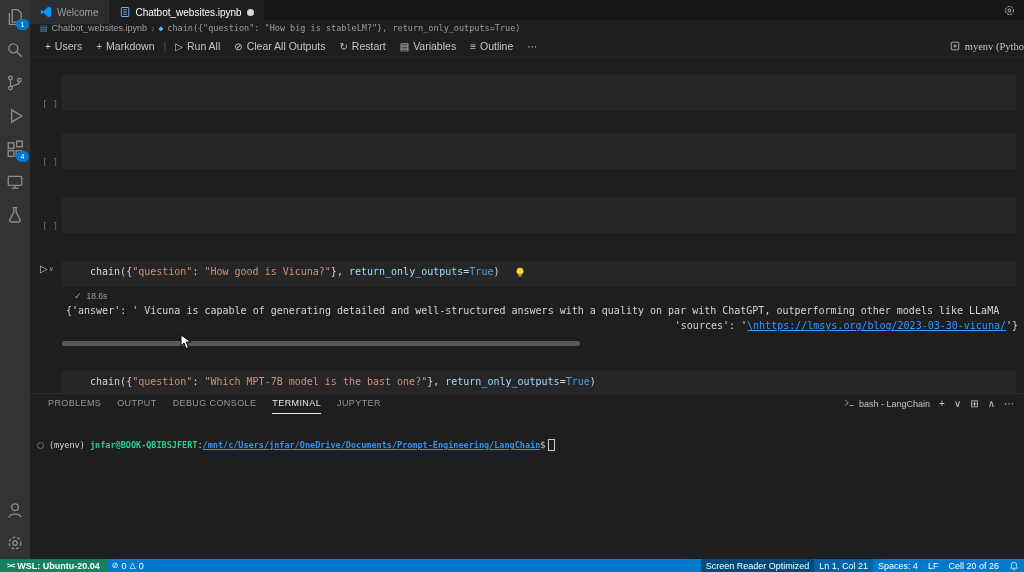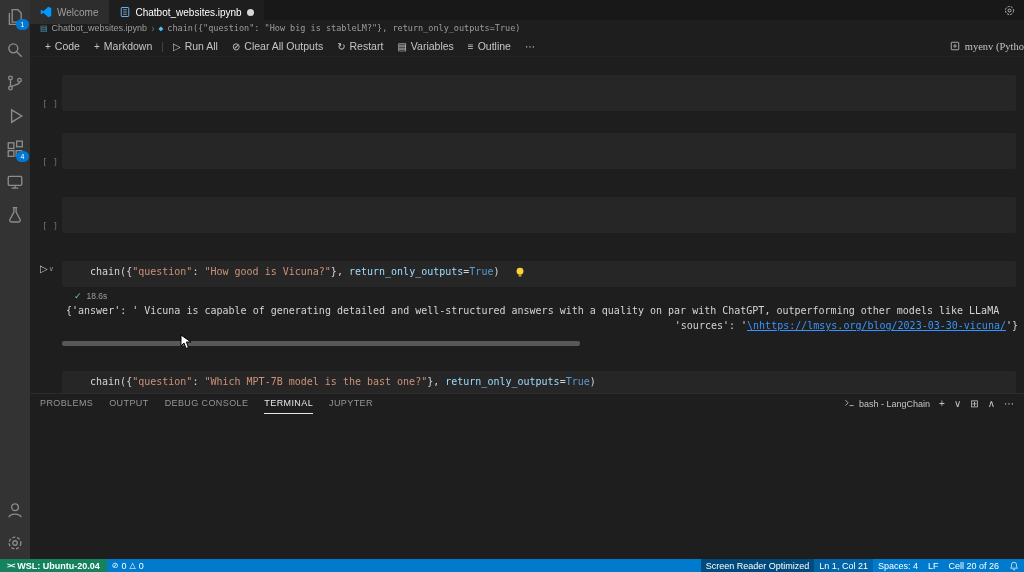--- a/index.html
+++ b/index.html
@@ -61,21 +61,21 @@
   .tk-kw{color:var(--keyword,#569cd6);}
   .tk-var{color:var(--variable,#9cdcfe);}
   .tk-link{color:var(--link,#3794ff);text-decoration:underline;cursor:pointer;}
   .tk-tgreen{color:var(--term-green,#23d18b);font-weight:bold;}
   .tk-tblue{color:var(--term-blue,#3b8eea);font-weight:bold;text-decoration:underline;}
 
   .mouse-cursor{position:absolute;z-index:30;}
 
   
   .panel{height:165px;flex:0 0 auto;border-top:1px solid #2b2b2b;display:flex;flex-direction:column;background:#1e1e1e;}
-  .panel-tabs{height:19px;display:flex;align-items:center;padding-left:10px;gap:16px;flex:0 0 auto;}
+  .panel-tabs{height:19px;display:flex;align-items:center;padding-left:18px;gap:16px;flex:0 0 auto;}
   .ptab{font-size:9px;letter-spacing:.4px;color:#969696;cursor:pointer;height:100%;display:flex;align-items:center;border-bottom:1px solid transparent;}
   .ptab.active{color:#e7e7e7;border-bottom:1px solid #e7e7e7;}
   .panel-actions{margin-left:auto;display:flex;align-items:center;gap:9px;padding-right:10px;color:#c5c5c5;font-size:9px;}
   .panel-actions .pa-ico{font-size:10px;cursor:pointer;}
   .term-label{display:flex;align-items:center;gap:4px;cursor:pointer;}
   .term-label svg{stroke:#c5c5c5;fill:none;stroke-width:1.2;}
   .terminal-body{flex:1;padding:6px 0 0 6px;font-size:8.5px;white-space:pre;color:#cccccc;cursor:text;}
   .term-line{display:flex;align-items:center;}
   .term-deco{width:5px;height:5px;border:1px solid #707070;border-radius:50%;margin:0 5px 0 1px;flex:0 0 auto;}
   .term-cursor{display:inline-block;width:5px;height:10px;border:1px solid #cccccc;margin-left:3px;vertical-align:-1px;}
@@ -188,21 +188,21 @@
       <span class="bc-fileicon">▤</span>
       <span>Chatbot_websites.ipynb</span>
       <span class="bc-sep">›</span>
       <span class="bc-cellicon">◆</span>
       <span class="bc-code">chain({"question": "How big is stableLM?"}, return_only_outputs=True)</span>
     </div>
 
     <div class="nb-toolbar">
       <div class="tb-item">
         <span class="tb-ico">+</span>
-        <span>Code</span>
+        <span>Users</span>
       </div>
       <div class="tb-item">
         <span class="tb-ico">+</span>
         <span>Markdown</span>
       </div>
       <span class="tb-sep">|</span>
       <div class="tb-item">
         <span class="tb-ico">▷</span>
         <span>Run All</span>
       </div>
@@ -298,20 +298,27 @@
               </svg>
             <span>bash - LangChain</span>
           </span>
           <span class="pa-ico">+</span>
           <span class="pa-ico">∨</span>
           <span class="pa-ico">⊞</span>
           <span class="pa-ico">∧</span>
           <span class="pa-ico">⋯</span>
         </div>
       </div>
+      <div class="terminal-body mono">
+        <div class="term-line">
+          <span class="term-deco"></span>
+          <span class="mono"><span class="tk-w">(myenv) </span><span class="tk-tgreen">jnfar@BOOK-QBIBSJFERT</span><span class="tk-w">:</span><span class="tk-tblue">/mnt/c/Users/jnfar/OneDrive/Documents/Prompt-Engineering/LangChain</span><span class="tk-w">$</span></span>
+          <span class="term-cursor"></span>
+        </div>
+      </div>
     </div>
   </div>
 
   <div class="status-bar">
     <div class="sb-item sb-remote">
       <span class="rico">&gt;&lt;</span>
       <span>WSL: Ubuntu-20.04</span>
     </div>
     <div class="sb-item">
       <span class="sb-ico">⊘</span>

